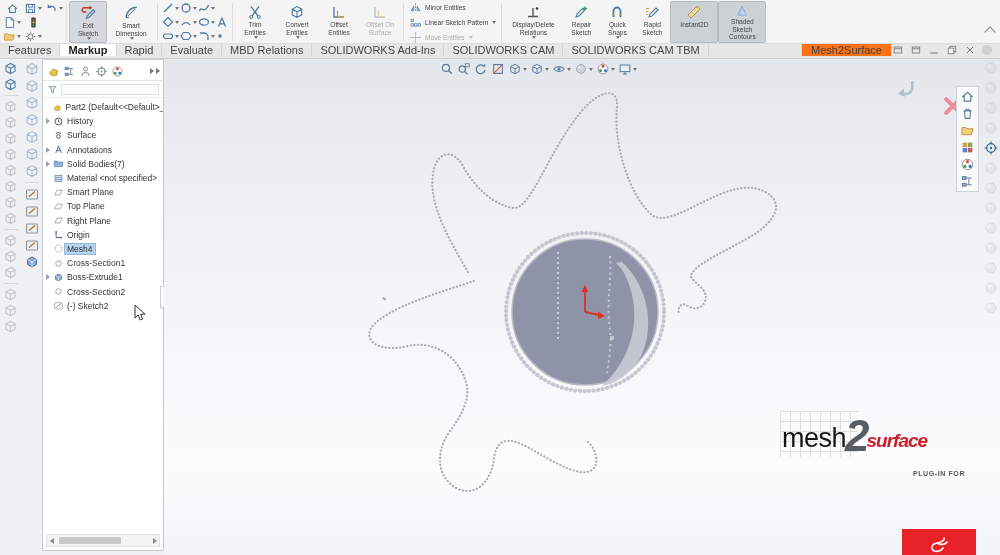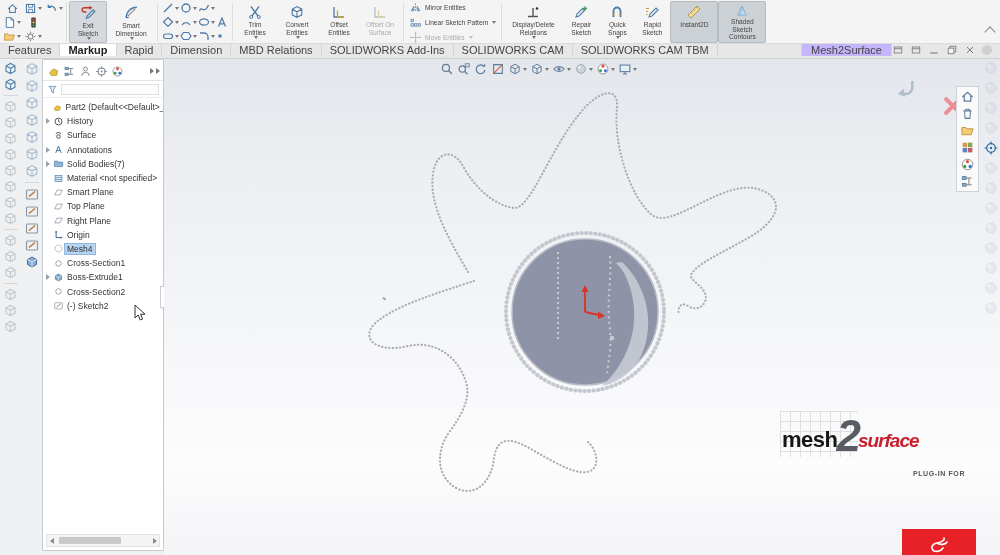--- a/index.html
+++ b/index.html
@@ -25,21 +25,21 @@
   .grow{display:flex;align-items:center;gap:1px;}
   .gcell{display:flex;align-items:center;}
   #mirrorgrp{display:flex;flex-direction:column;justify-content:center;gap:2px;padding:0 3px;font-size:6.6px;color:#444;}
   .mrow{display:flex;align-items:center;gap:3px;}
   
   #tabbar{position:absolute;left:0;top:44px;width:1000px;height:15px;background:#e7e7e7;
           border-bottom:1px solid #cfcfcf;display:flex;align-items:flex-start;font-size:11px;color:#444;box-sizing:border-box;}
   .tab{display:flex;align-items:center;padding:0 8px;border-right:1px solid #d4d4d4;white-space:nowrap;}
   .tab.active{background:#fff;font-weight:bold;color:#222;}
   #tabspacer{width:100px;}
-  #plugintab{display:flex;align-items:center;padding:0 9px;border-left:1px solid #d4d4d4;border-right:1px solid #d4d4d4;background:#c4b5fd;white-space:nowrap;}
+  #plugintab{display:flex;align-items:center;padding:0 9px;border-left:1px solid #d4d4d4;border-right:1px solid #d4d4d4;background:#f97316;white-space:nowrap;}
   #tabfill{flex:1;}
   #winctrls{display:flex;align-items:center;gap:6px;padding-right:8px;}
   
   #main{position:absolute;left:0;top:59px;width:1000px;height:496px;background:#eef0f2;}
   .vstrip{position:absolute;top:2px;display:flex;flex-direction:column;align-items:center;gap:1px;}
   #strip1{left:1px;width:19px;}
   #strip2{left:21px;width:21px;}
   .stico{opacity:.45;}
   .stsep{width:14px;height:1px;background:#d8d8d8;margin:2px 0;}
   
@@ -72,21 +72,21 @@
   #minibar{position:absolute;left:792px;top:27px;width:23px;background:#fafafa;border:1px solid #cfd3d7;
            display:flex;flex-direction:column;align-items:center;gap:2px;padding:2px 0;box-sizing:border-box;}
   #fadestrip{position:absolute;left:818px;top:1px;width:18px;display:flex;flex-direction:column;align-items:center;gap:4px;}
   .fadeic{opacity:.28;color:#7d8893;}
   
   #logo{position:absolute;left:616px;top:352px;width:215px;height:140px;}
   #logogrid{position:absolute;left:0;top:0;width:78px;height:46px;
     background-image:linear-gradient(#d9d9d9 1px,transparent 1px),linear-gradient(90deg,#d9d9d9 1px,transparent 1px);
     background-size:10px 10px;opacity:.8;}
   #logotext{position:absolute;left:2px;top:6px;display:flex;align-items:baseline;white-space:nowrap;}
-  #lg-mesh{font-size:22px;font-weight:bold;color:#161616;letter-spacing:-.5px;}
+  #lg-mesh{font-size:27px;font-weight:normal;color:#161616;letter-spacing:-.5px;}
   #lg-two{font-size:44px;font-weight:bold;font-style:italic;color:#585d63;line-height:30px;margin:0 -3px 0 -1px;position:relative;top:4px;}
   #lg-surface{font-size:19px;font-weight:bold;font-style:italic;color:#c81f2b;letter-spacing:-1px;}
   #pluginfor{position:absolute;left:104px;top:59px;width:110px;text-align:center;font-size:7px;font-weight:bold;color:#555;letter-spacing:.6px;}
   #swbox{position:absolute;left:122px;top:70px;width:74px;height:42px;background:#e62128;display:flex;flex-direction:column;align-items:center;justify-content:center;gap:1px;margin-top:48px;}
   #swword{font-size:8.5px;font-style:italic;color:#fff;letter-spacing:.2px;}
   #swword b{font-weight:bold;}
   
   #cursor{position:absolute;left:134px;top:245px;z-index:50;}
   
   #ribchev{position:absolute;right:6px;top:28px;}
@@ -547,21 +547,21 @@
   <div id="ribchev">
       <div class="chev"></div>
     </div>
 </div>
 
 <div id="tabbar">
   <div id="tabs" style="display:flex">
       <div class="tab">Features</div>
       <div class="tab active">Markup</div>
       <div class="tab">Rapid</div>
-      <div class="tab">Dimension</div>
+      <div class="tab">Evaluate</div>
       <div class="tab">MBD Relations</div>
       <div class="tab">SOLIDWORKS Add-Ins</div>
       <div class="tab">SOLIDWORKS CAM</div>
       <div class="tab">SOLIDWORKS CAM TBM</div>
     </div>
   <div id="tabspacer"></div>
   <div id="plugintab" class="tab">Mesh2Surface</div>
   <div id="tabfill"></div>
   <div id="winctrls">
     <svg width="12" height="12">

